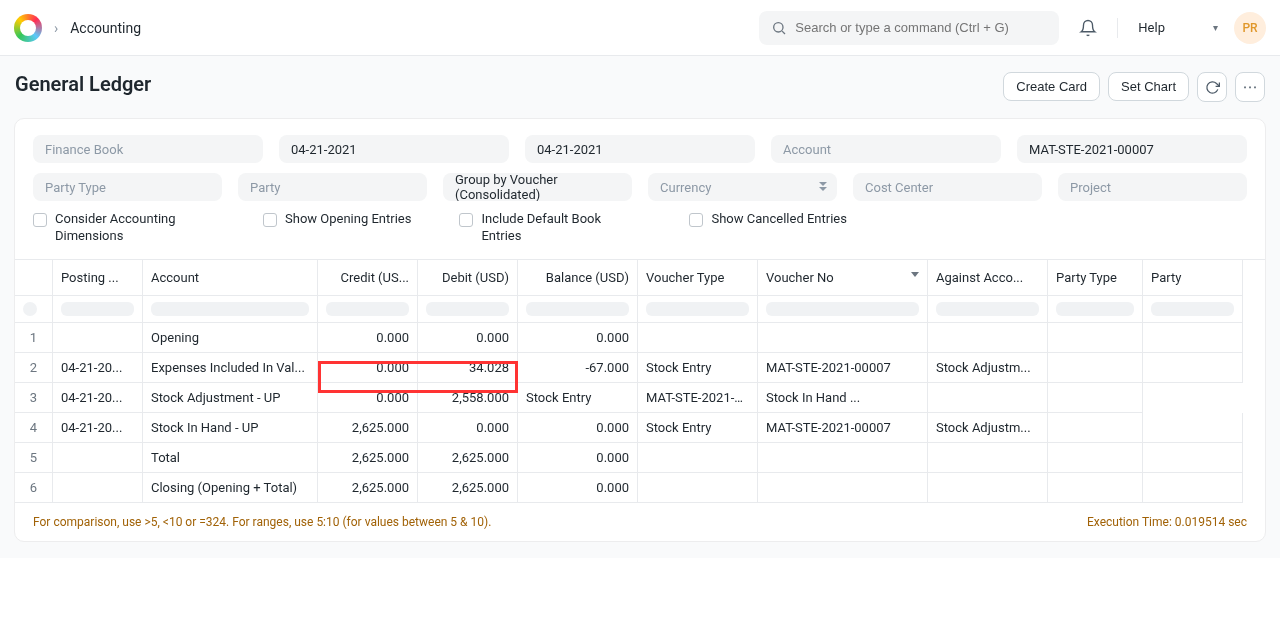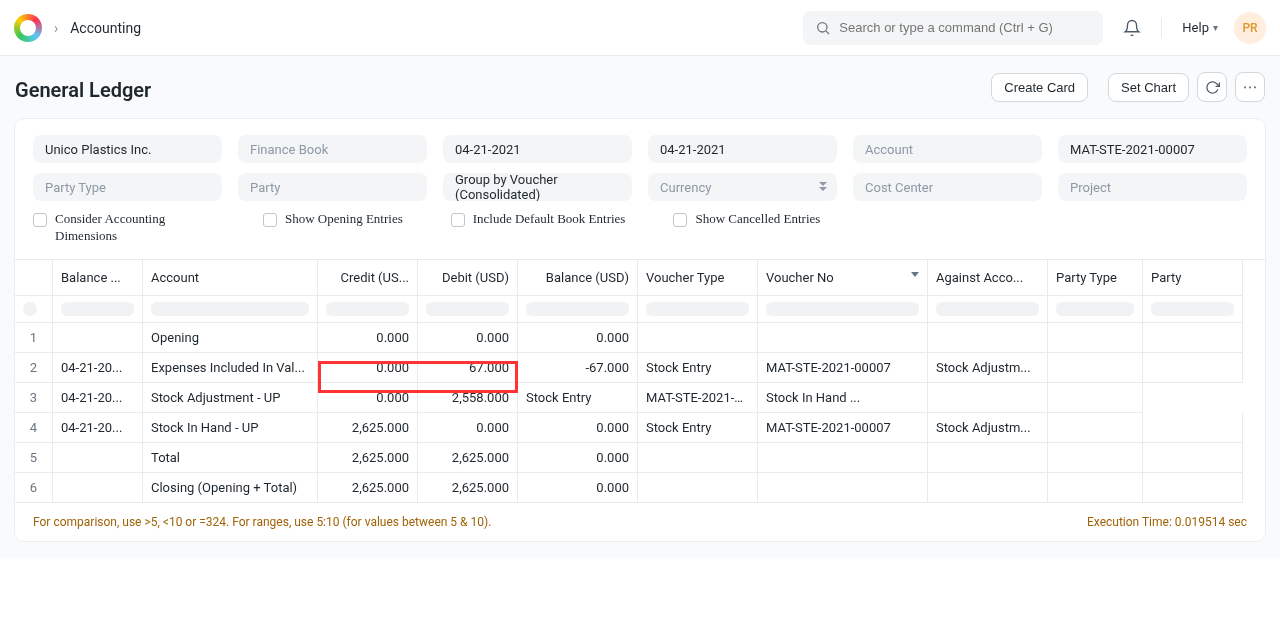--- a/index.html
+++ b/index.html
@@ -8,39 +8,39 @@
 .logo { width:28px; height:28px; border-radius:50%; background: conic-gradient(from 45deg, #ff2d55, #5ac8fa, #34c759, #ffcc00, #ff2d55); position:relative; }
 .logo::after { content:""; position:absolute; inset:6px; background:#fff; border-radius:50%; }
 .chevron-sep { margin:0 12px; color:#8d99a6; font-size:14px; }
 .breadcrumb { font-size:14px; color:#1f272e; }
 .nav-spacer { flex:1; }
 .searchbar { display:flex; align-items:center; background:#f4f5f6; border-radius:8px; padding:0 12px; height:34px; width:300px; }
 .search-icon { width:16px; height:16px; color:#6c7680; flex-shrink:0; }
 .searchbar input { border:none; background:transparent; font-size:13px; color:#4d7c0f; margin-left:8px; width:100%; outline:none; }
 .nav-icon { color:#4c5a67; margin-left:20px; cursor:pointer; display:flex; align-items:center; }
 .nav-sep { width:1px; height:20px; background:#e8eaed; margin-left:20px; }
-.help { display:flex; align-items:center; color:#1f272e; font-size:13px; margin-left:20px; cursor:pointer; }
+.help { display:flex; align-items:center; color:#1f272e; font-size:13px; margin-left:20px; cursor:pointer;gap:44px; }
 .help .chev { margin-left:4px; font-size:10px; color:#6c7680; }
 .avatar { width:32px; height:32px; border-radius:50%; background:#ffeedd; color:#e0972a; font-size:12px; font-weight:500; display:flex; align-items:center; justify-content:center; margin-left:16px; }
 .page { background:#f9fafb; padding:16px 14px; }
-.page-header { display:flex; align-items:flex-end; margin-bottom:16px; padding:0 1px; }
+.page-header { display:flex; align-items:flex-start; margin-bottom:16px; padding:0 1px; }
 .page-title { font-size:20px; font-weight:600; color:#1f272e; }
 .ph-spacer { flex:1; }
 .btn { background:#fff; border:1px solid #d1d8dd; border-radius:8px; padding:6px 12px; font-size:13px; color:#1f272e; cursor:pointer; }
-.btn + .btn { margin-left:20px; }
+.btn + .btn { margin-left:8px; }
 .icon-btn { background:#fff; border:1px solid #d1d8dd; border-radius:8px; width:30px; height:30px; display:inline-flex; align-items:center; justify-content:center; margin-left:8px; cursor:pointer; color:#4c5a67; font-size:15px; }
 .card { background:#fff; border:1px solid #ededee; border-radius:10px; padding:0; overflow:hidden; }
 .filters { padding:16px 18px 14px; }
 .filter-row { display:flex; gap:16px; margin-bottom:10px; }
 .ff { flex:1; height:28px; border-radius:8px; background:#f4f5f6; display:flex; align-items:center; padding:0 12px; font-size:13px; color:#1f272e; }
 .ff.ph { color:#8d99a6; }
 .ff.sel { position:relative; }
 .ff.sel::after { content:""; position:absolute; right:10px; width:0; height:0; border-left:4px solid transparent; border-right:4px solid transparent; border-top:4px solid #8d99a6; top:9px; }
 .ff.sel::before { content:""; position:absolute; right:10px; width:0; height:0; border-left:4px solid transparent; border-right:4px solid transparent; border-bottom:4px solid #8d99a6; top:14px; transform:scaleY(-1); }
-.checks { display:flex; gap:48px; margin-top:8px; font-size:13px; color:#1f272e; align-items:flex-start;font-family:Liberation Serif, serif; }
+.checks { display:flex; gap:48px; margin-top:8px; font-size:13px; color:#1f272e; align-items:flex-start; }
 .chk { display:flex; align-items:flex-start; gap:8px; }
 .chk .box { width:14px; height:14px; border:1px solid #c0c6cc; border-radius:3px; flex-shrink:0; margin-top:2px; }
 .chk .lbl { max-width:160px; line-height:1.3; }
 .table { width:100%; border-top:1px solid #e8eaed; }
 .thead, .tr { display:grid; grid-template-columns: 38px 90px 175px 100px 100px 120px 120px 170px 120px 95px 100px; }
 .thead .th { padding:10px 8px; font-size:13px; color:#1f272e; border-right:1px solid #e8eaed; border-bottom:1px solid #e8eaed; background:#fff; white-space:nowrap; overflow:hidden; text-overflow:ellipsis; position:relative; }
 .thead .th:first-child { border-right:1px solid #e8eaed; }
 .filter-placeholder-row .td { padding:6px 8px; border-right:1px solid #e8eaed; border-bottom:1px solid #e8eaed; }
 .filter-placeholder-row .bar { height:14px; background:#f0f2f4; border-radius:6px; }
 .td { padding:7px 8px; font-size:13px; border-right:1px solid #e8eaed; border-bottom:1px solid #e8eaed; white-space:nowrap; overflow:hidden; text-overflow:ellipsis; }
@@ -91,21 +91,20 @@
           <path d="M23 4v6h-6"></path>
           <path d="M20.49 15a9 9 0 1 1-2.12-9.36L23 10"></path>
         </svg>
     </div>
     <div class="icon-btn">⋯</div>
   </div>
 
   <div class="card">
     <div class="filters">
       <div class="filter-row">
-        <div class="ff">Unico Plastics Inc.</div>
         <div class="ff ph">Finance Book</div>
         <div class="ff">04-21-2021</div>
         <div class="ff">04-21-2021</div>
         <div class="ff ph">Account</div>
         <div class="ff">MAT-STE-2021-00007</div>
       </div>
       <div class="filter-row">
         <div class="ff ph">Party Type</div>
         <div class="ff ph">Party</div>
         <div class="ff" style="overflow:hidden;">Group by Voucher (Consolidated)</div>
@@ -129,21 +128,21 @@
         <div class="chk">
             <span class="box"></span>
             <span class="lbl">Show Cancelled Entries</span>
           </div>
       </div>
     </div>
 
     <div class="table" style="position:relative;">
       <div class="thead">
         <div class="th"></div>
-        <div class="th">Balance ...</div>
+        <div class="th">Posting ...</div>
         <div class="th">Account</div>
         <div class="th" style="text-align:right;">Credit (US...</div>
         <div class="th" style="text-align:right;">Debit (USD)</div>
         <div class="th" style="text-align:right;">Balance (USD)</div>
         <div class="th">Voucher Type</div>
         <div class="th"><span>Voucher No</span><span class="sort-icon"></span></div>
         <div class="th">Against Acco...</div>
         <div class="th">Party Type</div>
         <div class="th">Party</div>
       </div>
@@ -194,21 +193,21 @@
             <div class="td"></div>
             <div class="td"></div>
             <div class="td"></div>
             <div class="td"></div>
           </div>
           <div class="tr">
             <div class="td rownum">2</div>
             <div class="td">04-21-20...</div>
             <div class="td">Expenses Included In Val...</div>
             <div class="td num">0.000</div>
-            <div class="td num">67.000</div>
+            <div class="td num">34.028</div>
             <div class="td num">-67.000</div>
             <div class="td">Stock Entry</div>
             <div class="td">MAT-STE-2021-00007</div>
             <div class="td">Stock Adjustm...</div>
             <div class="td"></div>
             <div class="td"></div>
           </div>
           <div class="tr">
             <div class="td rownum">3</div>
             <div class="td">04-21-20...</div>

